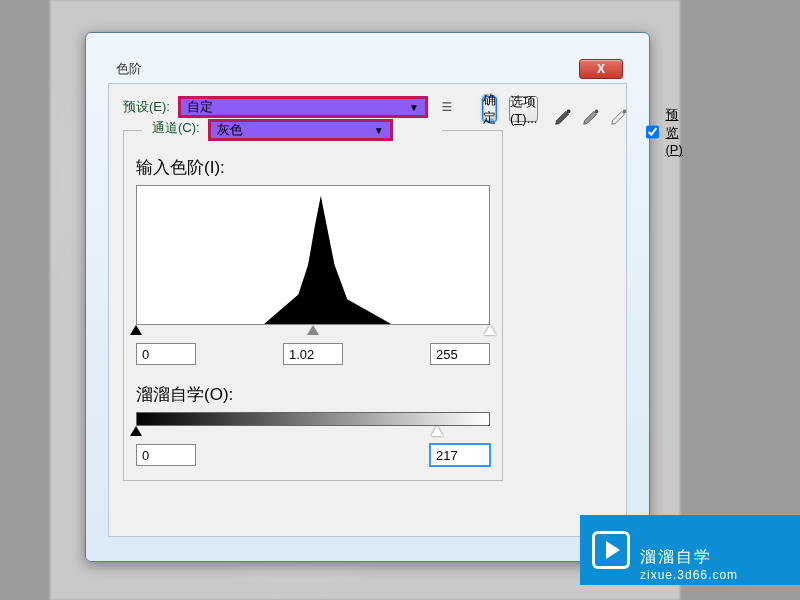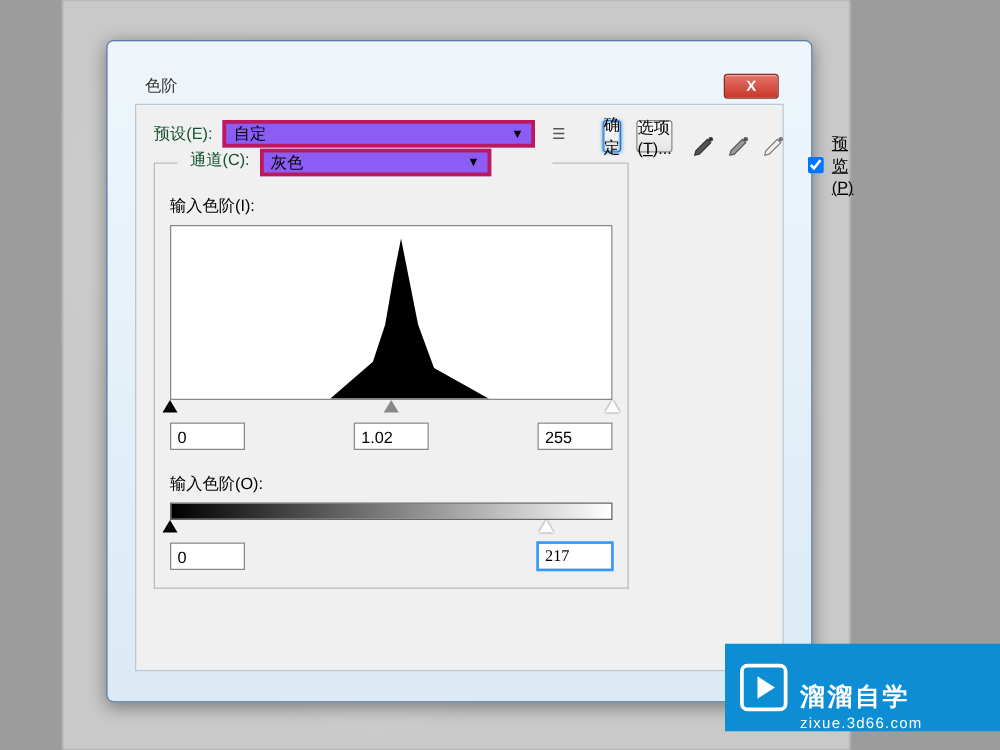--- a/index.html
+++ b/index.html
@@ -99,21 +99,21 @@
     background: #bbb;
   }
   .channel-row {
     position: absolute;
     top: -11px; left: 24px;
     display: flex; align-items: flex-start;
     background: #f0f0f0;
     padding: 0 4px;
   }
   .channel-row .select { width: 185px; flex: none; }
-  .section-label { font-size: 13px; margin: 8px 0 6px 0; display: block; }
+  .section-label { font-size: 17px; margin: 8px 0 6px 0; display: block; }
   .histogram {
     width: 100%; height: 140px;
     background: #fff;
     border: 1px solid #888;
     position: relative;
     overflow: hidden;
   }
   .histogram svg { width: 100%; height: 100%; }
   .slider-track {
     height: 12px;
@@ -138,21 +138,21 @@
     justify-content: space-between;
     margin-top: 6px;
   }
   .num-input {
     width: 60px; height: 22px;
     background: #fff;
     border: 1px solid #888;
     font-size: 13px;
     padding: 2px 5px;
   }
-  .num-input.highlight { outline: 2px solid #3399ff; outline-offset: -1px; font-family: Liberation Serif, serif; }
+  .num-input.highlight { outline: 2px solid #3399ff; outline-offset: -1px; }
   .gradient-bar {
     width: 100%; height: 14px;
     background: linear-gradient(to right, #000, #fff);
     border: 1px solid #666;
     margin-top: 6px;
   }
   .output-track {
     display: flex;
     justify-content: space-between;
     position: relative;
@@ -214,21 +214,21 @@
     display: flex; align-items: center; justify-content: center;
   }
   .watermark .play::after {
     content: "";
     border-left: 14px solid #fff;
     border-top: 9px solid transparent;
     border-bottom: 9px solid transparent;
     margin-left: 3px;
   }
   .watermark .wm-text { color: #fff; }
-  .watermark .wm-title { font-size: 20px; font-weight: bold; letter-spacing: 2px; margin-top: 28px; }
+  .watermark .wm-title { font-size: 16px; font-weight: normal; letter-spacing: 2px; margin-top: 28px; }
   .watermark .wm-sub { font-size: 12px; letter-spacing: 1px; }
   .underline { text-decoration: underline; }
 </style>
 </head>
 <body>
 
 <div class="bg-texture"></div>
 
 <div class="dialog">
   <div class="titlebar">
@@ -275,21 +275,21 @@
         <div class="slider-triangle t-gray" style="left:50%"></div>
         <div class="slider-triangle t-white" style="left:100%"></div>
       </div>
       <div class="input-values">
         <input class="num-input" value="0" style="">
         <input class="num-input" value="1.02" style="">
         <input class="num-input" value="255" style="">
       </div>
 
       <span class="section-label" style="margin-top:18px">
-        <span>输入色阶(O):</span>
+        <span>溜溜自学(O):</span>
       </span>
       <div class="gradient-bar"></div>
       <div class="output-track">
         <div class="slider-triangle t-black" style="left:0%"></div>
         <div class="slider-triangle t-white" style="left:85%"></div>
       </div>
       <div class="input-values">
         <input class="num-input" value="0" style="">
         <input class="num-input highlight" value="217" style="">
       </div>

